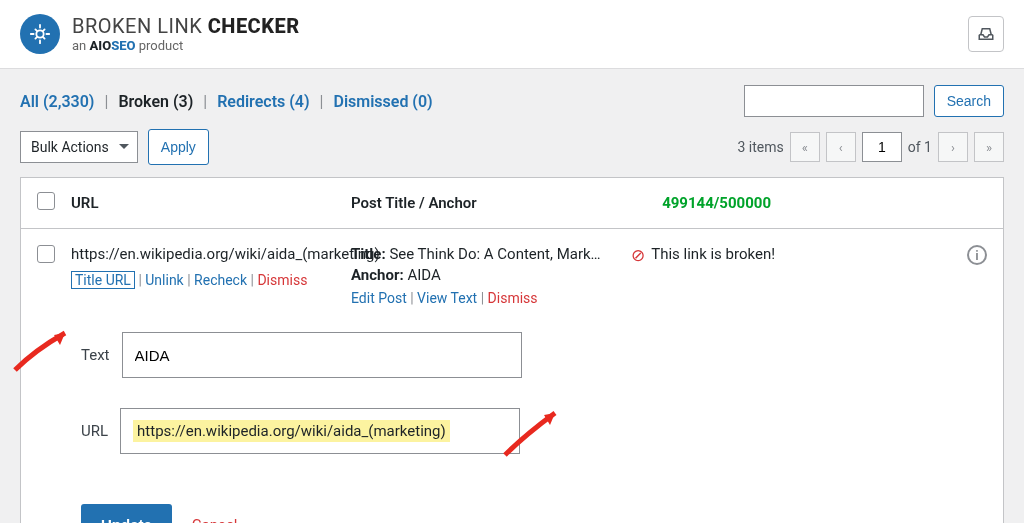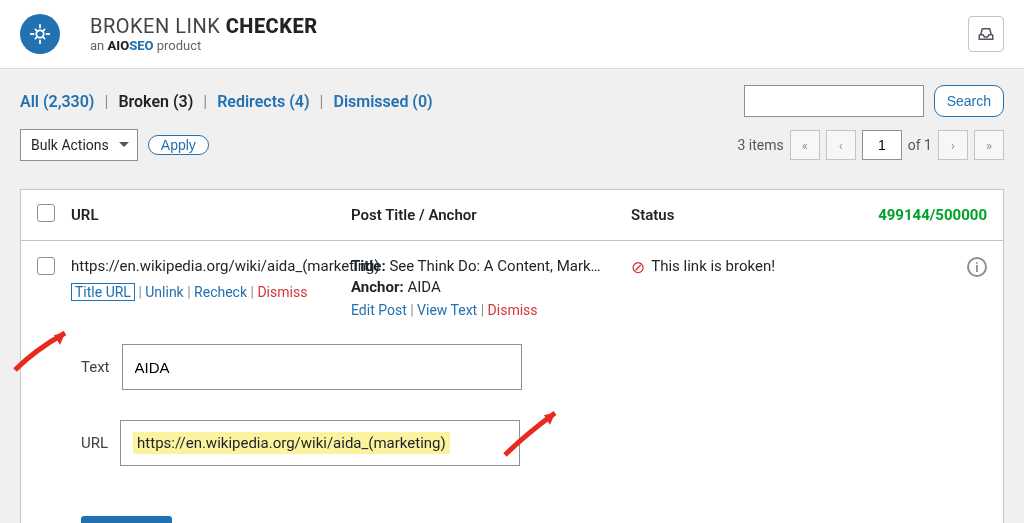--- a/index.html
+++ b/index.html
@@ -15,21 +15,21 @@
       background: #fff;
       padding: 14px 20px;
       display: flex;
       align-items: center;
       justify-content: space-between;
       border-bottom: 1px solid #dcdcde;
     }
     .brand {
       display: flex;
       align-items: center;
-      gap: 30px;
+      gap: 12px;
     }
     .brand-icon {
       width: 40px;
       height: 40px;
       border-radius: 50%;
       background: #2271b1;
       display: flex;
       align-items: center;
       justify-content: center;
     }
@@ -79,26 +79,26 @@
       border: 1px solid #8c8f94;
       background: #fff;
       padding: 0 8px;
     }
     .search-btn {
       height: 32px;
       padding: 0 12px;
       border: 1px solid #2271b1;
       color: #2271b1;
       background: #fff;
-      border-radius: 10px;
+      border-radius: 3px;
       font-size: 14px;
       cursor: pointer;
     }
     .toolbar-row {
-      padding: 0 20px 28px;
+      padding: 0 20px 12px;
       display: flex;
       align-items: center;
       justify-content: space-between;
     }
     .left-tools { display: flex; gap: 10px; align-items: center; }
     .bulk-select {
       height: 32px;
       padding: 0 28px 0 10px;
       border: 1px solid #8c8f94;
       background: #fff;
@@ -110,26 +110,26 @@
     }
     .bulk-select::after {
       content: '';
       position: absolute;
       right: 8px;
       top: 12px;
       border: 5px solid transparent;
       border-top-color: #50575e;
     }
     .apply-btn {
-      height: 20px;
+      height: 36px;
       padding: 0 12px;
       border: 1px solid #2271b1;
       color: #2271b1;
       background: #fff;
-      border-radius: 14px;
+      border-radius: 3px;
       font-size: 14px;
       cursor: pointer;
     }
     .pagination { display: flex; gap: 6px; align-items: center; font-size: 14px; color: #50575e; }
     .page-btn {
       width: 30px;
       height: 30px;
       border: 1px solid #c3c4c7;
       background: #f6f7f7;
       display: flex;
@@ -309,21 +309,20 @@
     <div class="page-btn">›</div>
     <div class="page-btn">»</div>
   </div>
 </div>
 
 <div class="table-wrap">
   <div class="thead">
     <div class="col-check"><span class="chk"></span></div>
     <div class="col-url">URL</div>
     <div class="col-title">Post Title / Anchor</div>
-    <div class="col-status">Status</div>
     <div class="col-quota">499144/500000</div>
   </div>
 
   <div class="tbody-row">
     <div class="col-check"><span class="chk"></span></div>
     <div class="col-url">
       <div class="url-text">https://en.wikipedia.org/wiki/aida_(marketing)</div>
       <div class="row-actions">
         <span class="edit-url-btn">Title URL</span>
         <span class="act-sep"> | </span>

